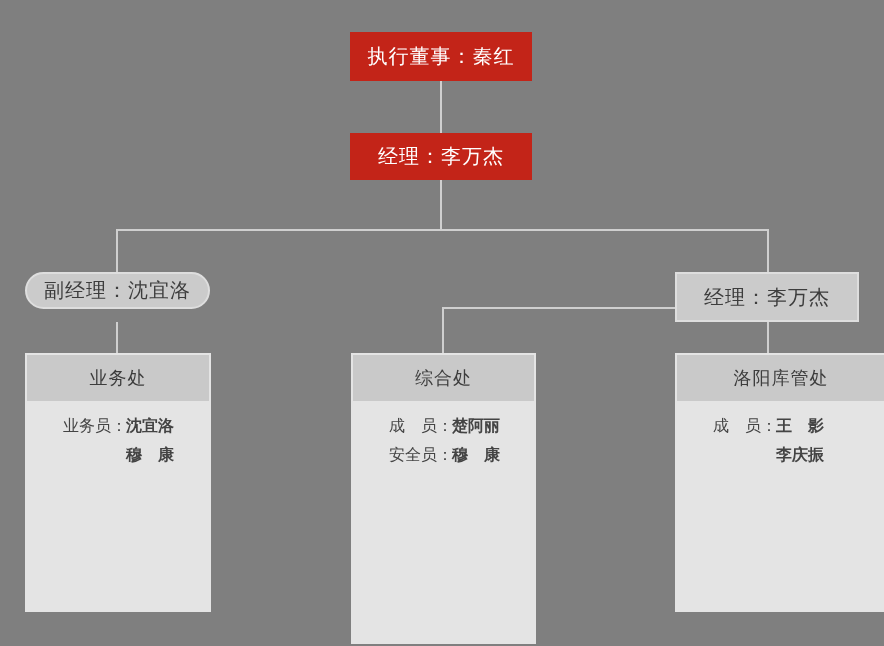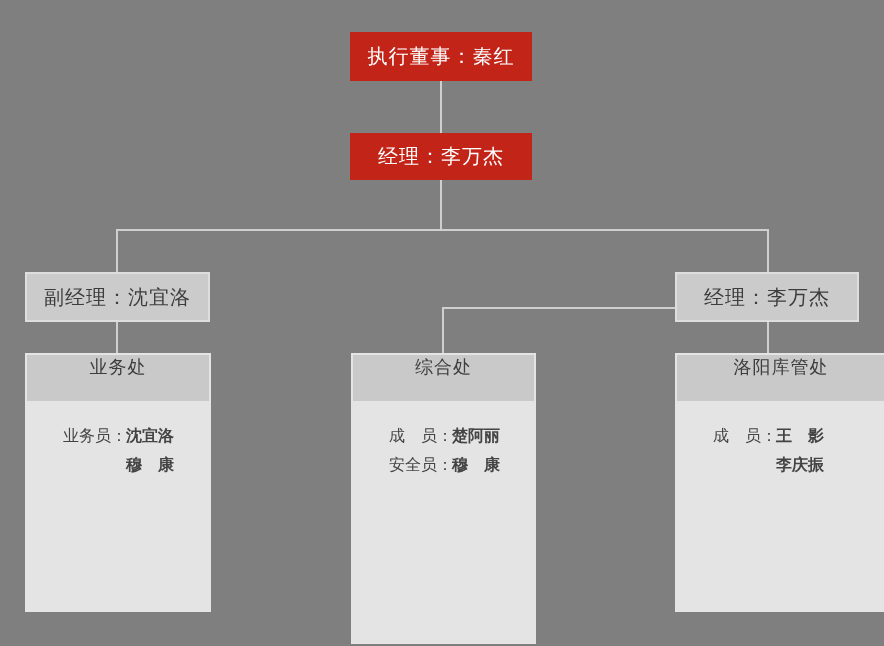--- a/index.html
+++ b/index.html
@@ -40,26 +40,27 @@
     position: absolute;
     background: #e4e4e4;
     box-sizing: border-box;
     padding: 2px;
   }
   .dept-header {
     height: 46px;
     background: #c9c9c9;
     color: #3d3d3d;
     display: flex;
+    align-items: center;
     justify-content: center;
     font-size: 18px;
     letter-spacing: 1px;
   }
   .dept-body {
-    padding-top: 20px;
+    padding-top: 10px;
   }
   .member-row {
     display: flex;
     height: 29px;
     line-height: 29px;
     font-size: 16px;
     color: #444444;
     padding-left: 36px;
   }
   .member-role {
@@ -87,21 +88,21 @@
   <div class="line" style="left:442px; top:307px; width:233px; height:2px;"></div>
   <div class="line" style="left:442px; top:307px; width:2px;   height:46px;"></div>
 
   <div class="node node-red" style="left:350px; top:32px; width:182px; height:49px;">
     <span>执行董事：秦红</span>
   </div>
   <div class="node node-red" style="left:350px; top:133px; width:182px; height:47px;">
     <span>经理：李万杰</span>
   </div>
 
-  <div class="node node-gray" style="left:25px; top:272px; width:185px; height:50px;">
+  <div class="node node-gray" style="left:25px; top:272px; width:185px; height:37px;border-radius:19px;">
     <span>副经理：沈宜洛</span>
   </div>
   <div class="node node-gray" style="left:675px; top:272px; width:184px; height:50px;">
     <span>经理：李万杰</span>
   </div>
 
   <div class="dept" style="left:25px; top:353px; width:186px; height:259px;">
     <div class="dept-header">
       <span>业务处</span>
     </div>

